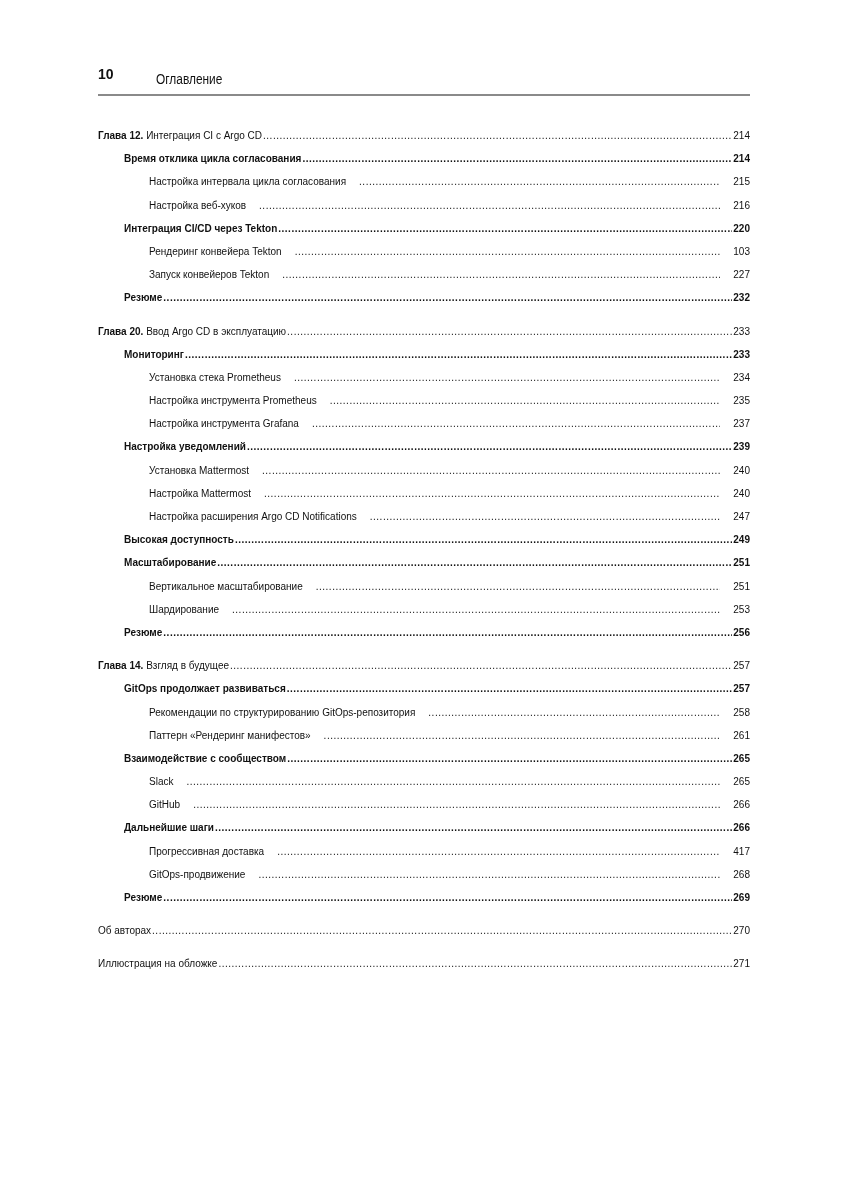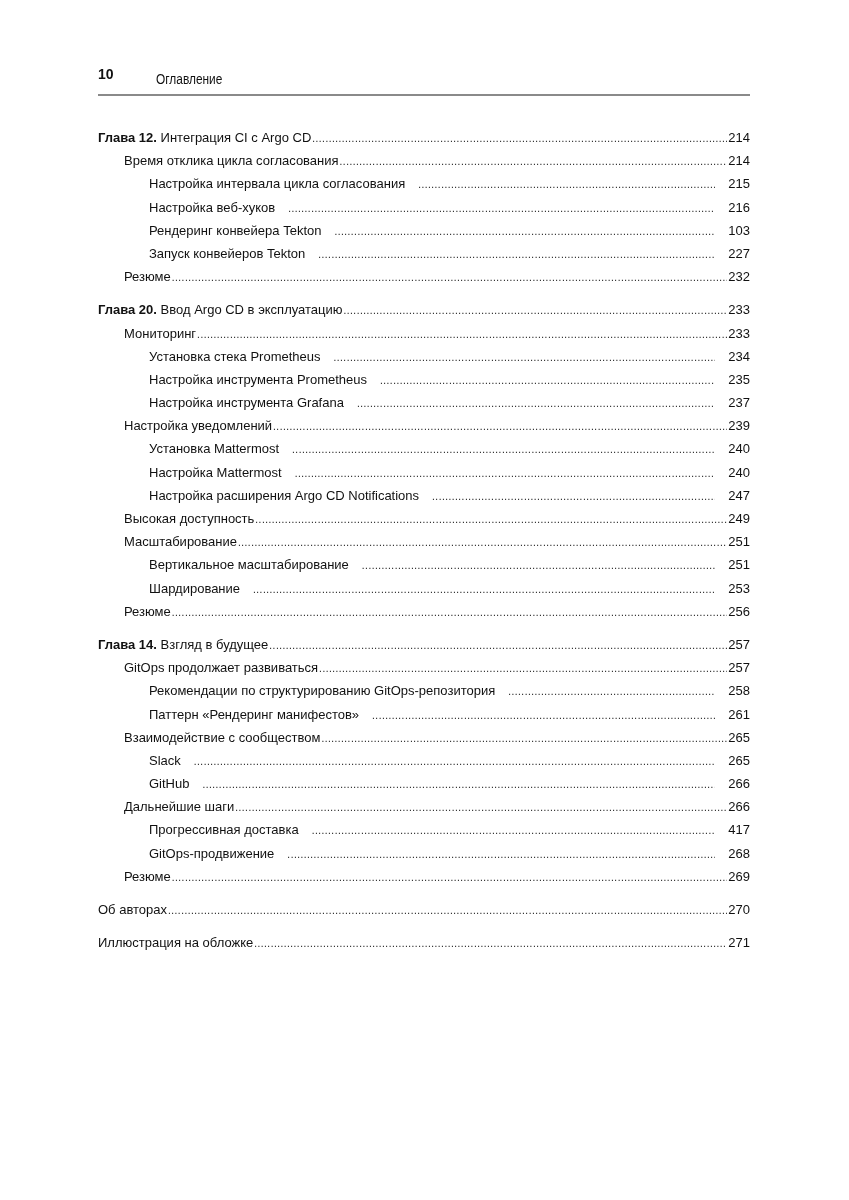--- a/index.html
+++ b/index.html
@@ -1,26 +1,26 @@
 <!DOCTYPE html>
 <html><head>
 <meta charset="utf-8">
 <style>
   html,body{margin:0;padding:0;background:#fff;}
   body{width:849px;height:1200px;position:relative;font-family:"DejaVu Sans",sans-serif;color:#111;overflow:hidden;}
   .header{position:absolute;left:98px;top:62px;width:652px;height:32px;border-bottom:2px solid #8a8a8a;}
   .pnum{position:absolute;left:0;top:4px;font-weight:bold;font-size:14px;font-family:"Liberation Sans",sans-serif;}
   .ptitle{position:absolute;left:58px;top:9px;font-size:14px;font-family:"Liberation Sans",sans-serif;transform:scaleX(0.85);transform-origin:left;}
   .toc{position:absolute;left:98px;top:130px;width:652px;}
-  .row{display:flex;align-items:baseline;height:23.2px;font-size:13px;font-family:"Liberation Sans",sans-serif;white-space:nowrap;}
+  .row{display:flex;align-items:baseline;height:23.2px;font-size:10px;font-family:"Liberation Sans",sans-serif;white-space:nowrap;}
   .row .t{flex:0 0 auto;}
   .row .d{flex:1 1 auto;overflow:hidden;margin:0 1px;}
   .row .d::after{content:"............................................................................................................................................................................................................................................................";letter-spacing:0.5px;font-size:10px;}
   .row .p{flex:0 0 auto;}
-  .l1{padding-left:26px;}
+  .l1{padding-left:26px;font-weight:bold;}
   .l2{padding-left:51px;gap:12px;}
   .gap{height:10px;}
   b{font-weight:bold;}
 </style>
 </head>
 <body>
 
 <div class="header">
   <span class="pnum">10</span>
   <span class="ptitle">Оглавление</span>
@@ -40,20 +40,25 @@
     <div class="row l2">
       <span class="t"><span>Настройка интервала цикла согласования</span></span>
       <span class="d"></span>
       <span class="p">215</span>
     </div>
     <div class="row l2">
       <span class="t"><span>Настройка веб-хуков</span></span>
       <span class="d"></span>
       <span class="p">216</span>
     </div>
+    <div class="row l1">
+      <span class="t"><span>Интеграция CI/CD через Tekton</span></span>
+      <span class="d"></span>
+      <span class="p">220</span>
+    </div>
     <div class="row l2">
       <span class="t"><span>Рендеринг конвейера Tekton</span></span>
       <span class="d"></span>
       <span class="p">103</span>
     </div>
     <div class="row l2">
       <span class="t"><span>Запуск конвейеров Tekton</span></span>
       <span class="d"></span>
       <span class="p">227</span>
     </div>

